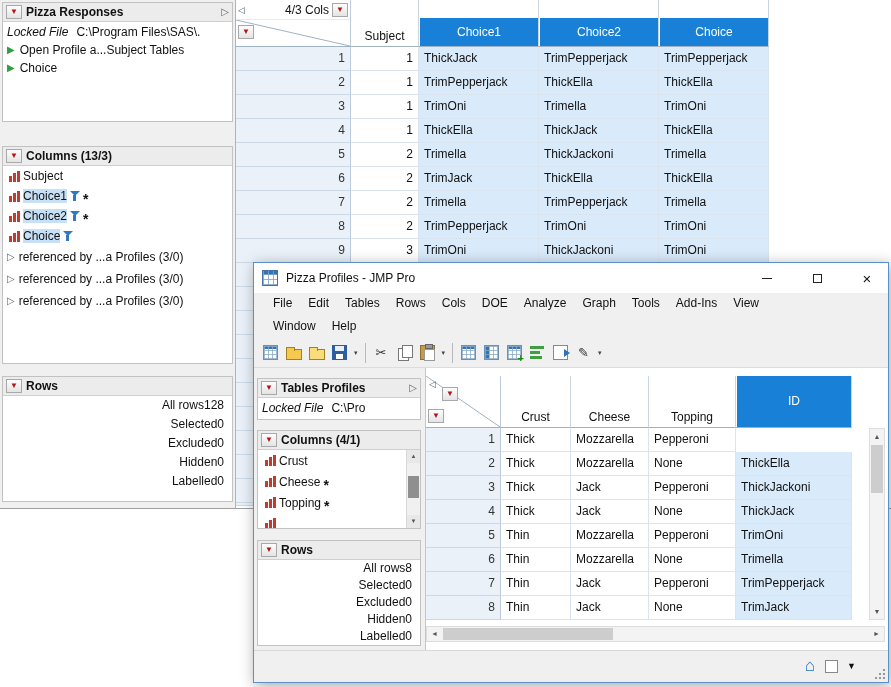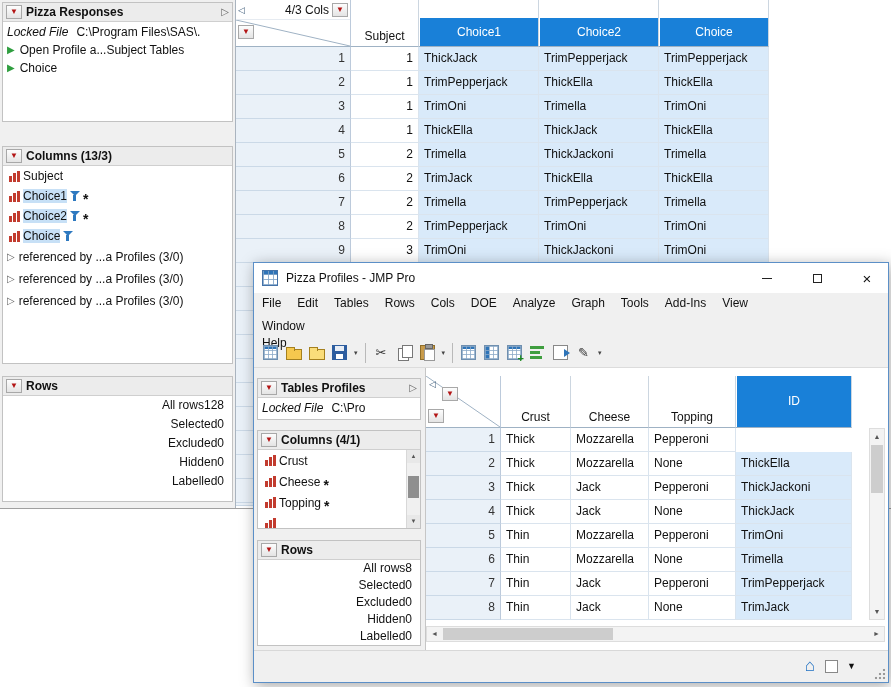--- a/index.html
+++ b/index.html
@@ -63,23 +63,23 @@
   .app-icon { width:16px; height:16px; border:1px solid #4472a8; flex:none;
     background:
       repeating-linear-gradient(0deg, rgba(130,165,200,.85) 0 1px, transparent 1px 5px),
       repeating-linear-gradient(90deg, rgba(130,165,200,.85) 0 1px, transparent 1px 5px),
       linear-gradient(#2e74b8 0 4px, #fff 4px); }
   .wc { width:42px; height:30px; display:flex; align-items:center; justify-content:center; }
   .wc-min { margin-left:auto; }
   .glyph-min { width:10px; height:1px; background:#222; display:block; }
   .glyph-max { width:9px; height:9px; border:1px solid #222; display:block; }
   .wc-close { font-size:15px; color:#111; }
-  .menu-row { display:flex; background:#f0f0f0; padding-left:0; }
+  .menu-row { display:flex; background:#f0f0f0; padding-left:11px; }
   .menu-row-1 { height:23px; }
-  .menu-row-2 { height:22px;flex-direction:column; }
+  .menu-row-2 { height:22px; }
   .menu-item { padding:3px 8px 0; }
   .toolbar { height:30px; display:flex; align-items:center; padding-left:5px; background:#f0f0f0; border-bottom:1px solid #dcdcdc; }
   .tb-btn { width:23px; height:23px; display:flex; align-items:center; justify-content:center; }
   .tb-sep { width:1px; height:20px; background:#b9b9b9; margin:0 4px; }
   .tb-dd { font-size:7px; color:#444; margin:0 3px; }
   .ic { display:inline-block; position:relative; width:15px; height:15px; }
   .cut-icon, .pencil-icon { font-size:13px; line-height:15px; text-align:center; color:#333; }
   .new-table-icon, .data-table-icon, .table-grid-icon, .table-add-icon { border:1px solid #6f8faf;
     background:
       repeating-linear-gradient(0deg, rgba(140,170,200,.8) 0 1px, transparent 1px 4px),

